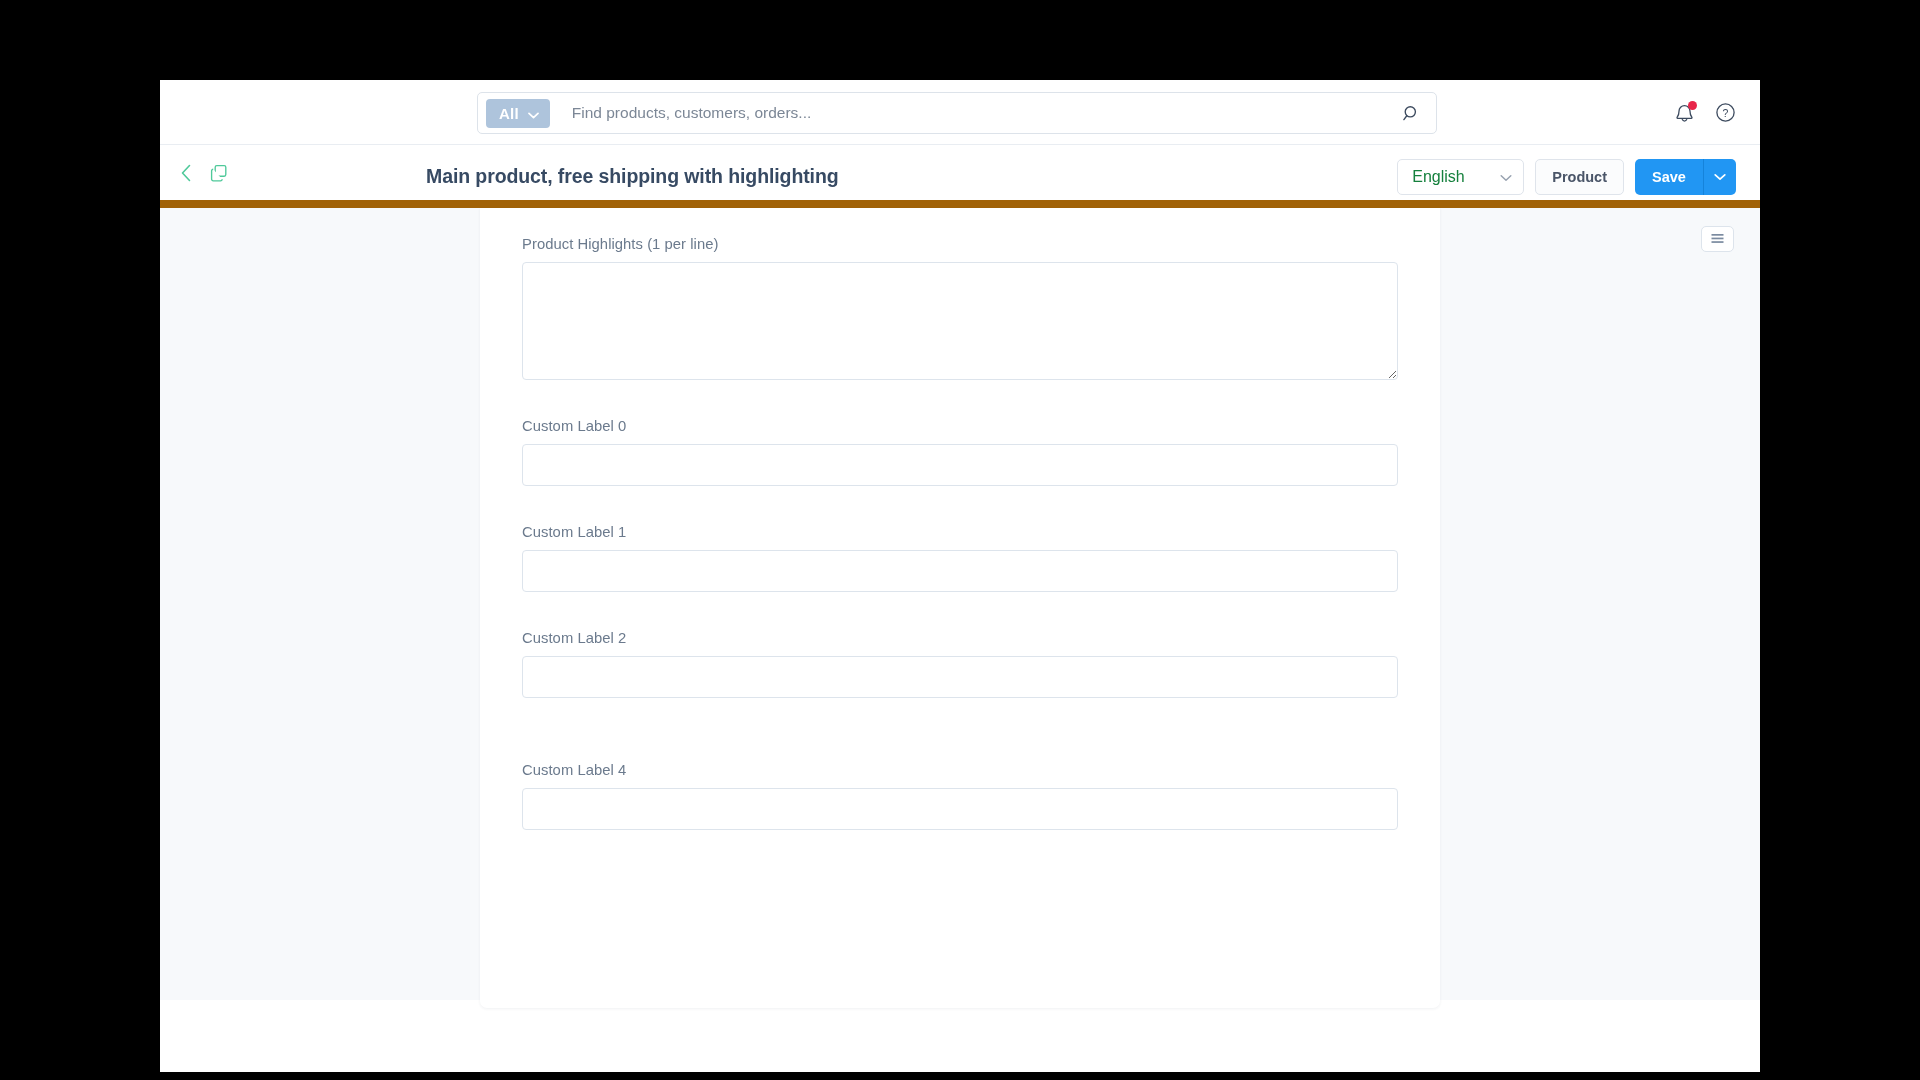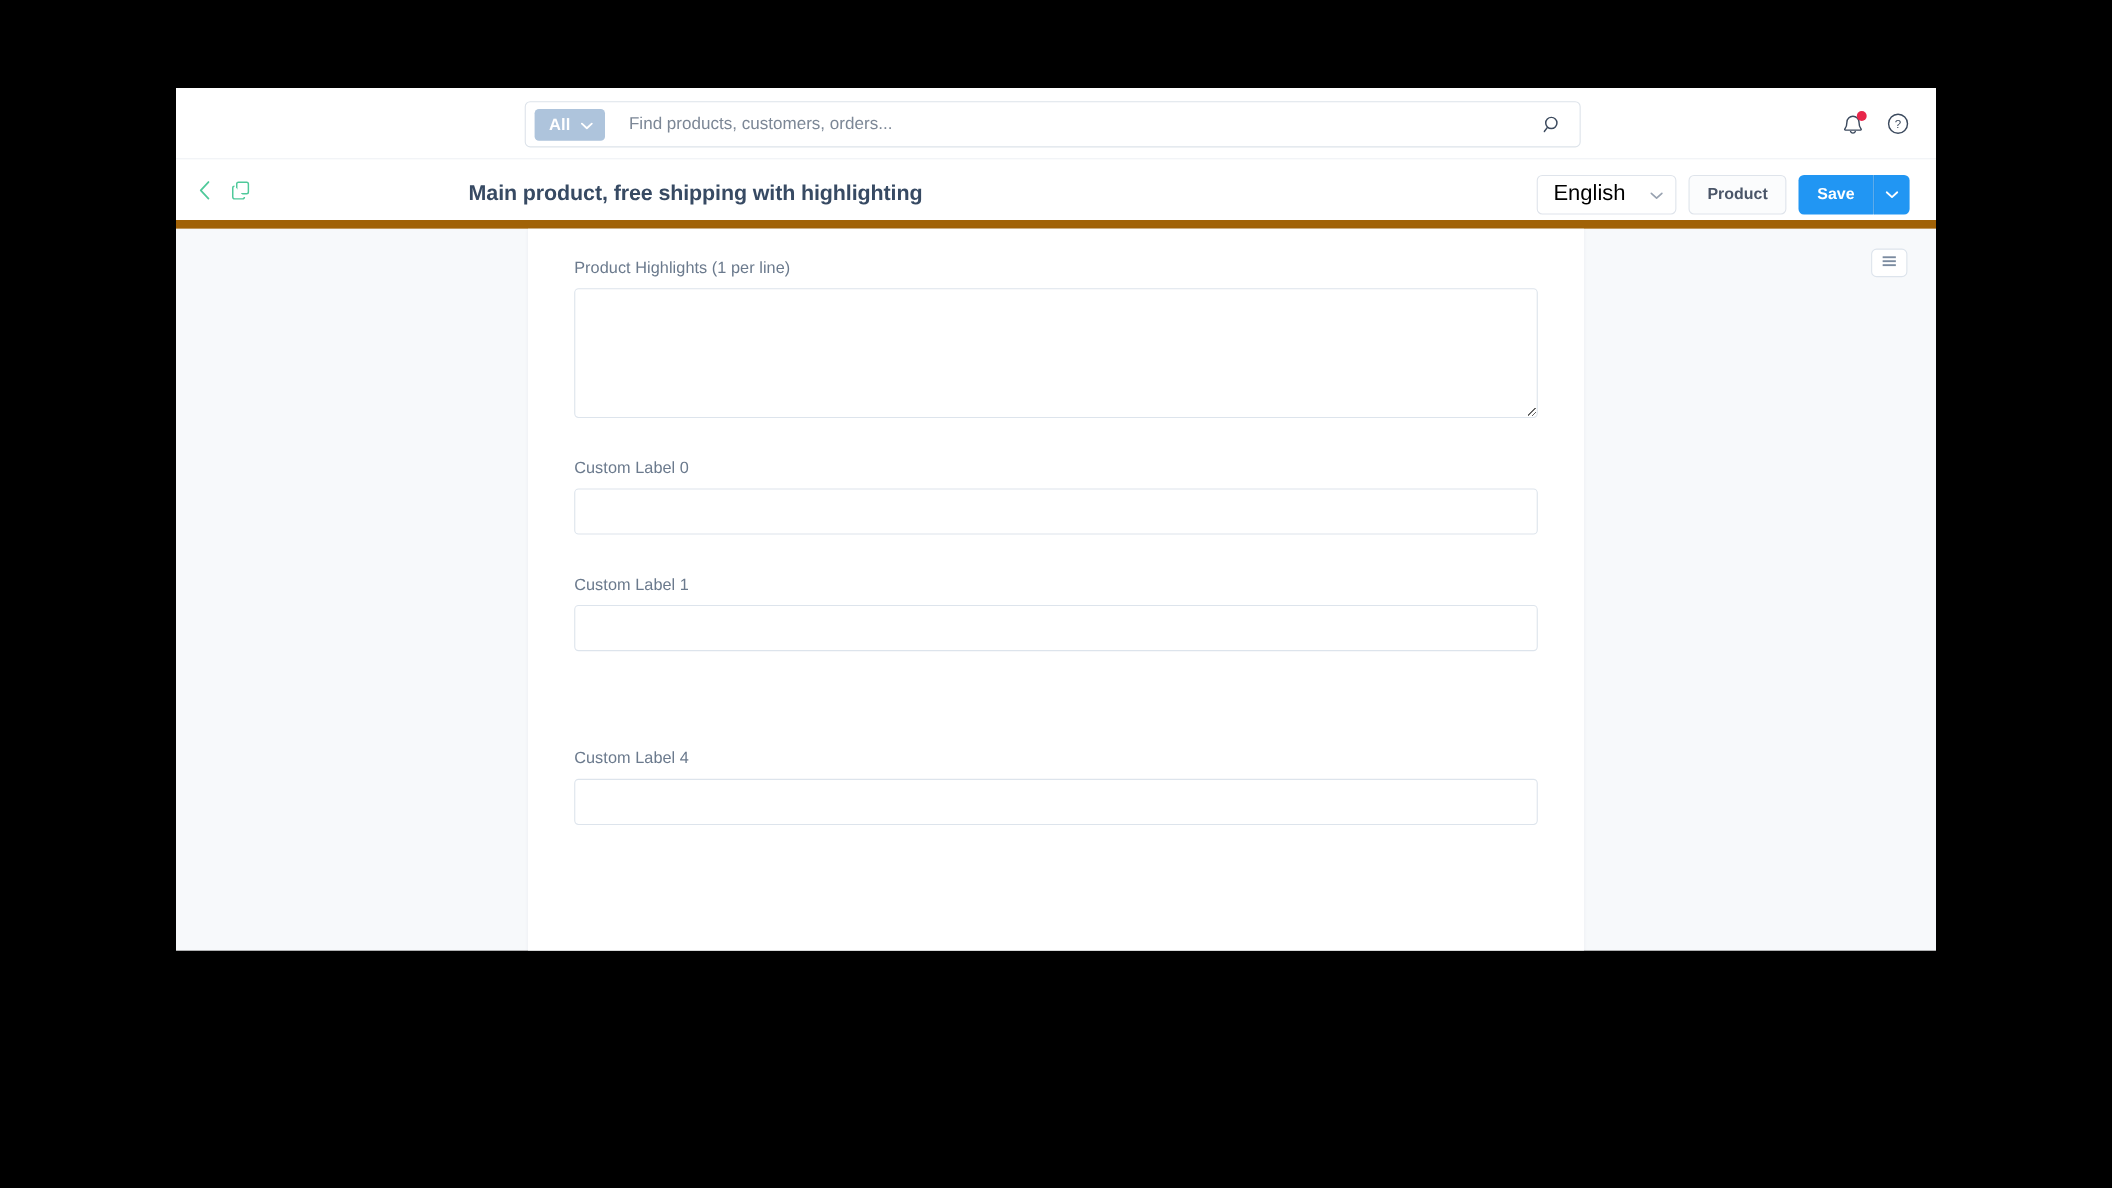--- a/index.html
+++ b/index.html
@@ -11,21 +11,21 @@
     font-family: "Liberation Sans", sans-serif;
     overflow: hidden;
   }
 
   
   #viewport {
     position: absolute;
     left: 160px;
     top: 80px;
     width: 1600px;
-    height: 784px;
+    height: 992px;
     background: #ffffff;
     overflow: hidden;
   }
 
   
   #topbar {
     position: relative;
     height: 65px;
     background: #ffffff;
     border-bottom: 1px solid #e9edf2;
@@ -146,22 +146,22 @@
   .lang-select {
     width: 127px;
     height: 36px;
     border: 1px solid #dfe4eb;
     border-radius: 5px;
     background: #ffffff;
     display: flex;
     align-items: center;
     justify-content: space-between;
     padding: 0 11px 0 14px;
-    font-size: 20px;
-    color: #000000;
+    font-size: 16px;
+    color: #15803d;
     cursor: pointer;
     margin-left: 18px;
   }
 
   .btn-cancel {
     height: 36px;
     min-width: 84px;
     padding: 0 16px;
     border: 1px solid #dfe4eb;
     border-radius: 5px;
@@ -384,20 +384,24 @@
         <input class="text-input" type="text" style="">
       </div>
       <div class="gap"></div>
 
       <div class="field">
         <div class="field-label">Custom Label 1</div>
         <input class="text-input" type="text" style="">
       </div>
       <div class="gap"></div>
 
+      <div class="field">
+        <div class="field-label">Custom Label 2</div>
+        <input class="text-input" type="text" style="">
+      </div>
       <div class="gap"></div>
 
       <div class="gap"></div>
 
       <div class="field">
         <div class="field-label">Custom Label 4</div>
         <input class="text-input" type="text" style="">
       </div>
 
     </div>

